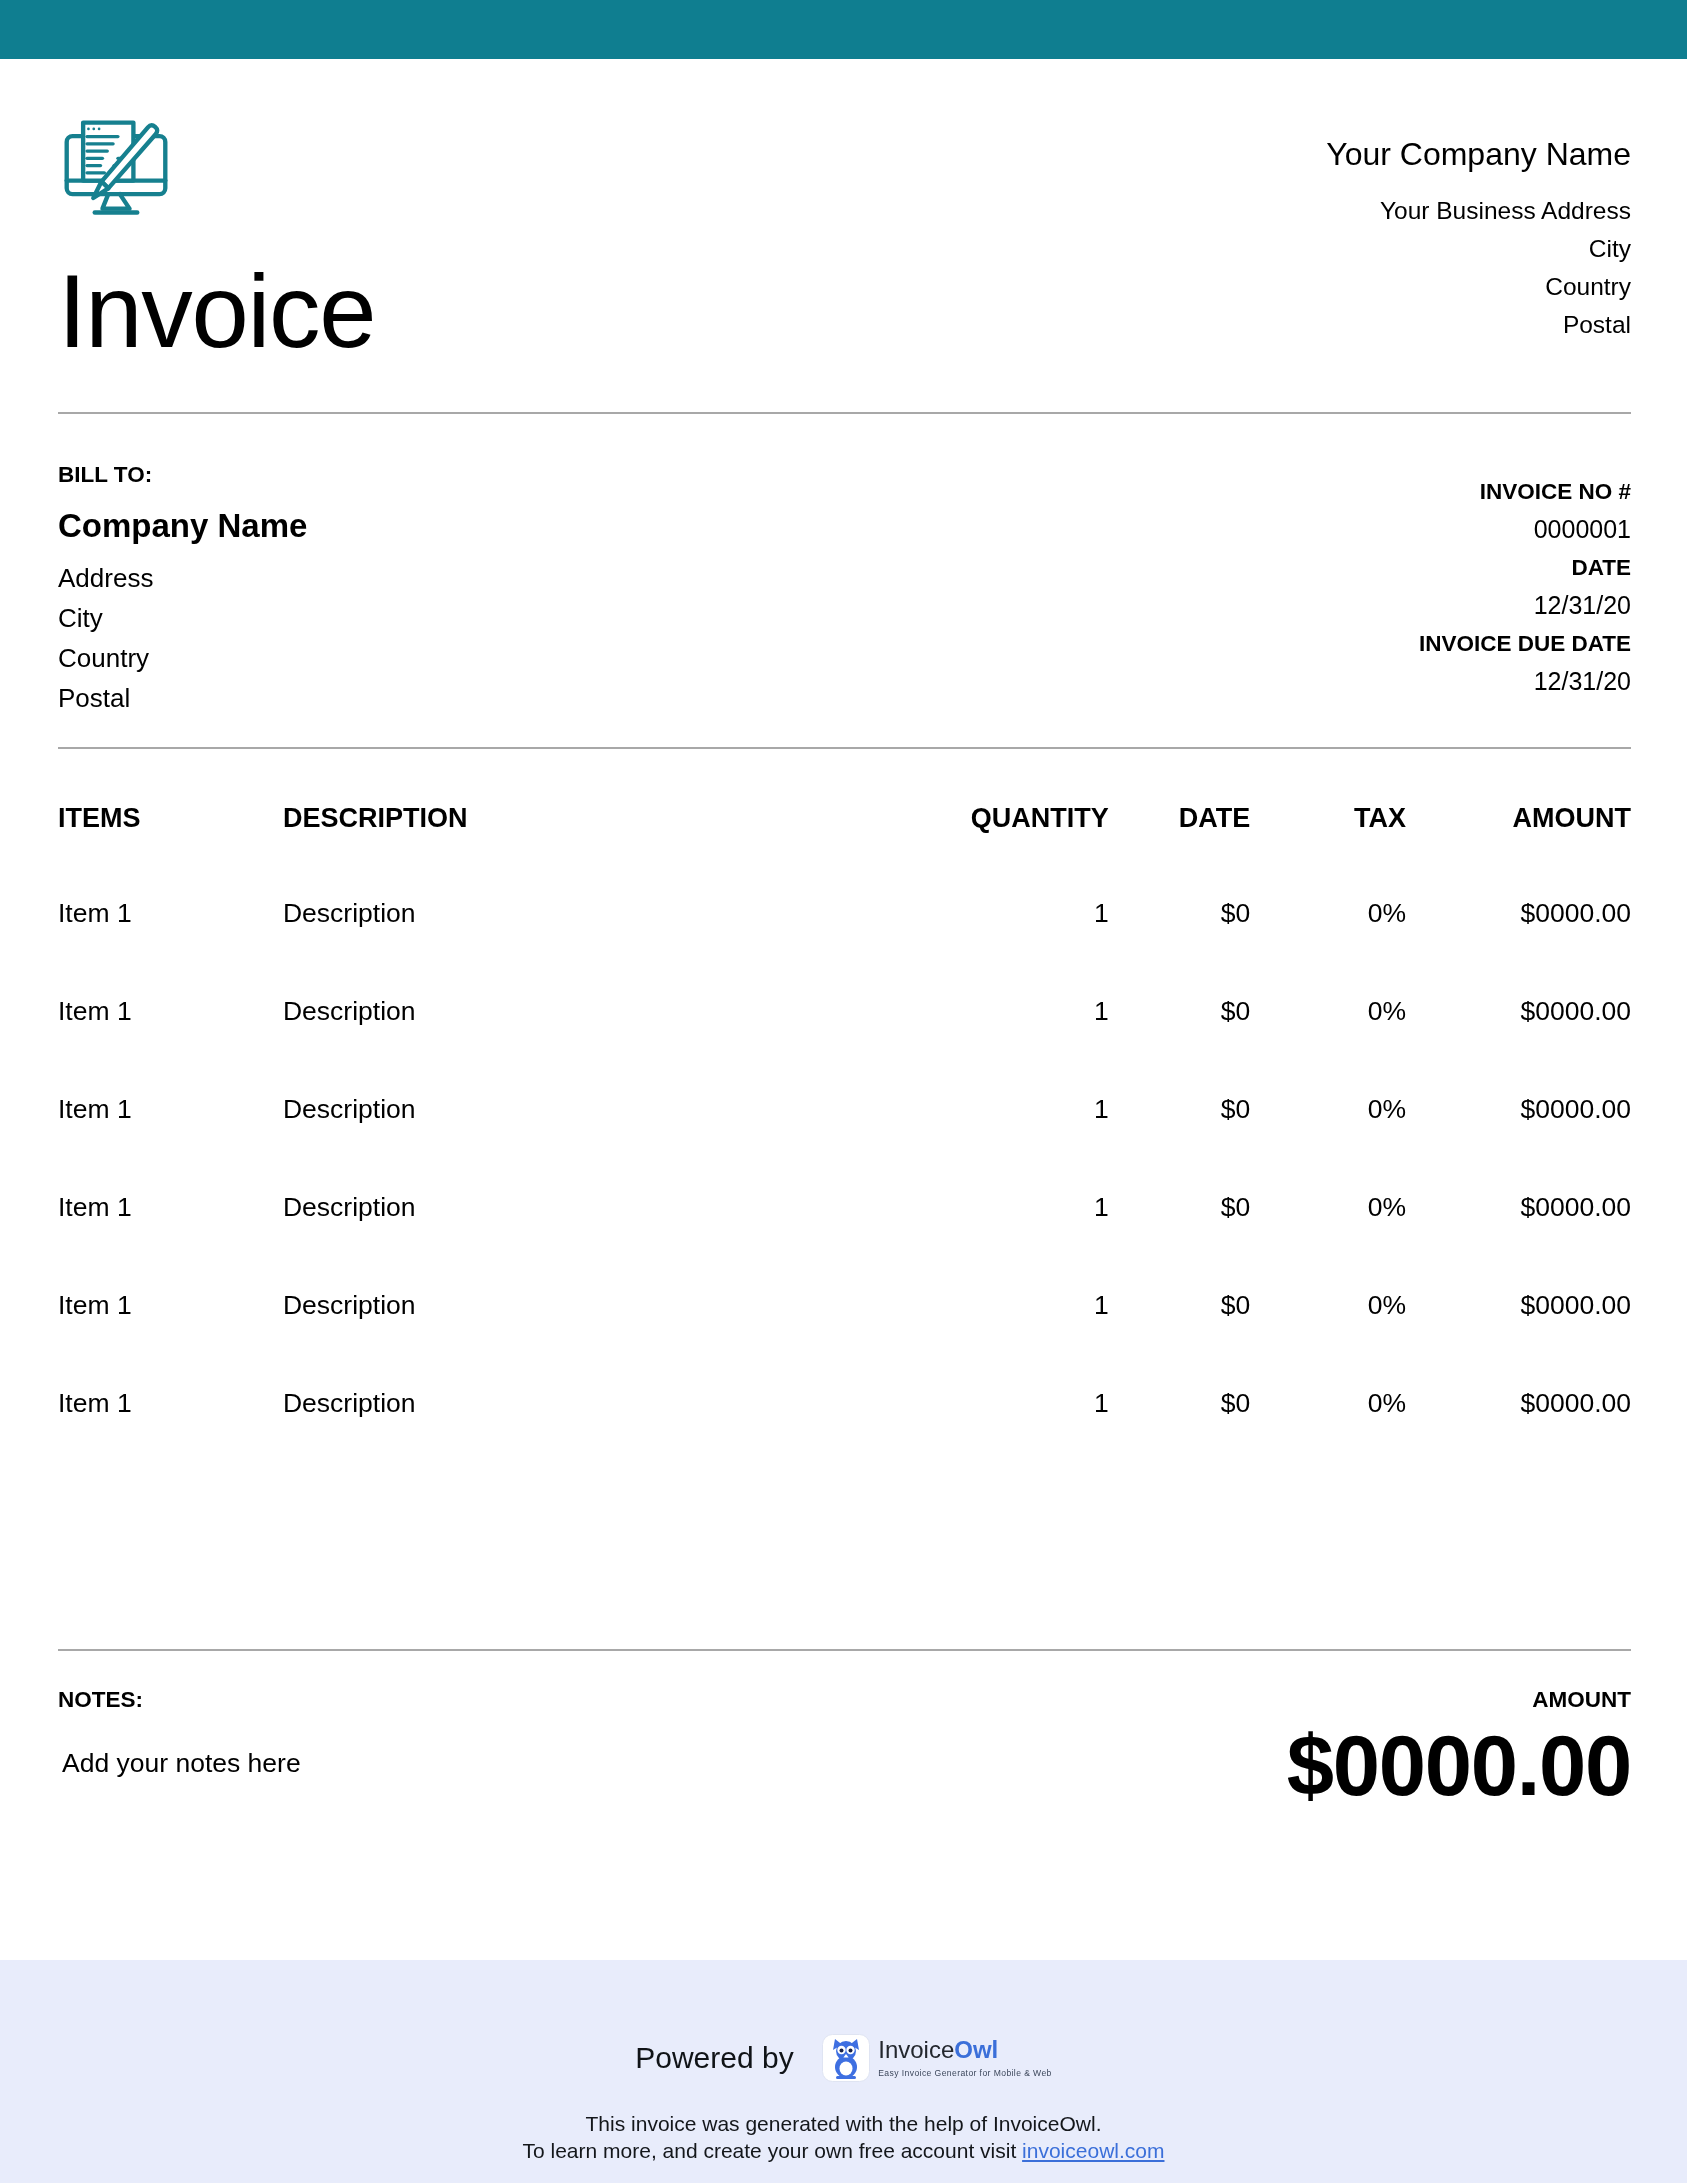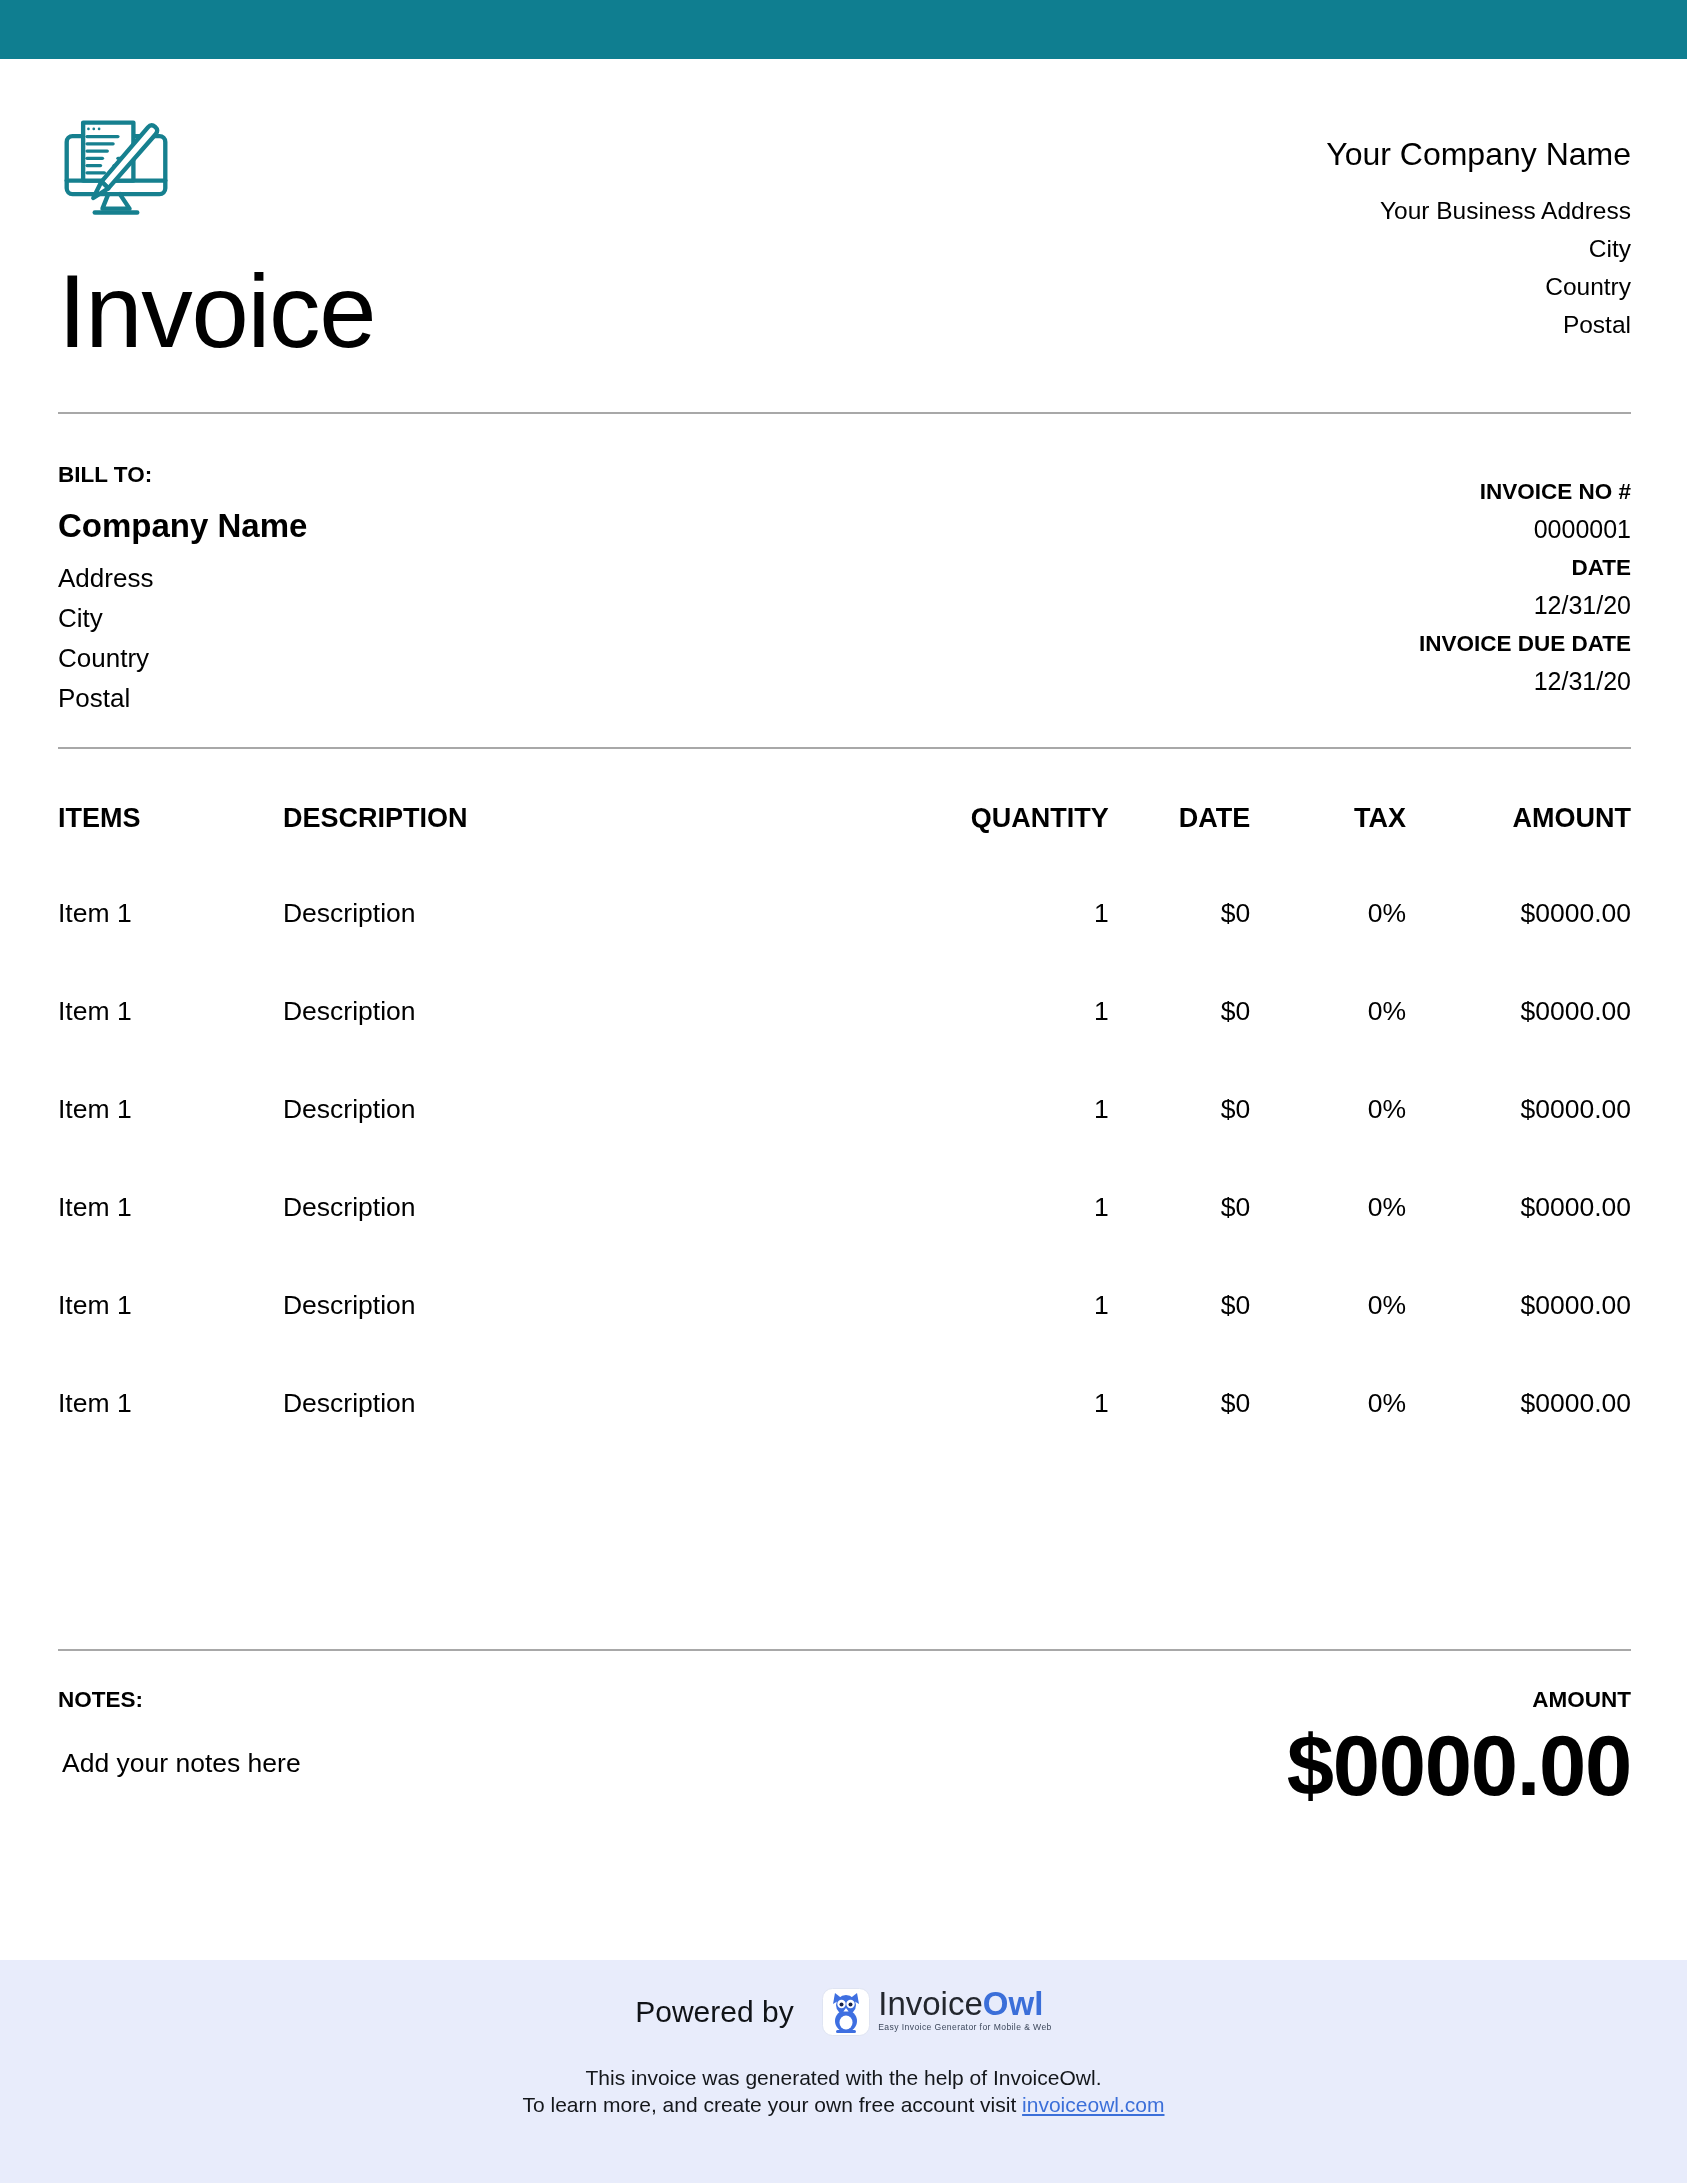--- a/index.html
+++ b/index.html
@@ -73,27 +73,27 @@
 
   
   .footer {
     position:absolute; left:0; bottom:0;
     width:100%; height:223px;
     background:#E8ECFB;
     text-align:center;
   }
   .powered-row {
     display:flex; align-items:center; justify-content:center;
-    padding-top:28px; gap:28px;
+    padding-top:74px; gap:28px;
   }
   .powered-text { font-size:30px; color:#101317; }
   .owlmark { display:flex; align-items:flex-start; gap:8.6px; }
   .owl-icon svg { width:48px; height:48px; display:block; }
   .owlword { text-align:left; }
-  .owlword-line { font-size:33px; line-height:32px; }
+  .owlword-line { font-size:24px; line-height:32px; }
   .owlword-invoice { color:#23272e; }
   .owlword-owl { color:#3B6FD9; font-weight:700; }
   .owl-tagline { font-size:8.6px; color:#3d485c; letter-spacing:0.4px; margin-top:2px; white-space:nowrap; }
   .footer-line1 { margin-top:29px; font-size:21px; line-height:26.5px; color:#14171b; }
   .footer-line2 { font-size:21px; line-height:26.5px; color:#14171b; }
   .footer-link { color:#3B6FD9; text-decoration:underline; cursor:pointer; }
 </style>
 </head>
 <body>
 

